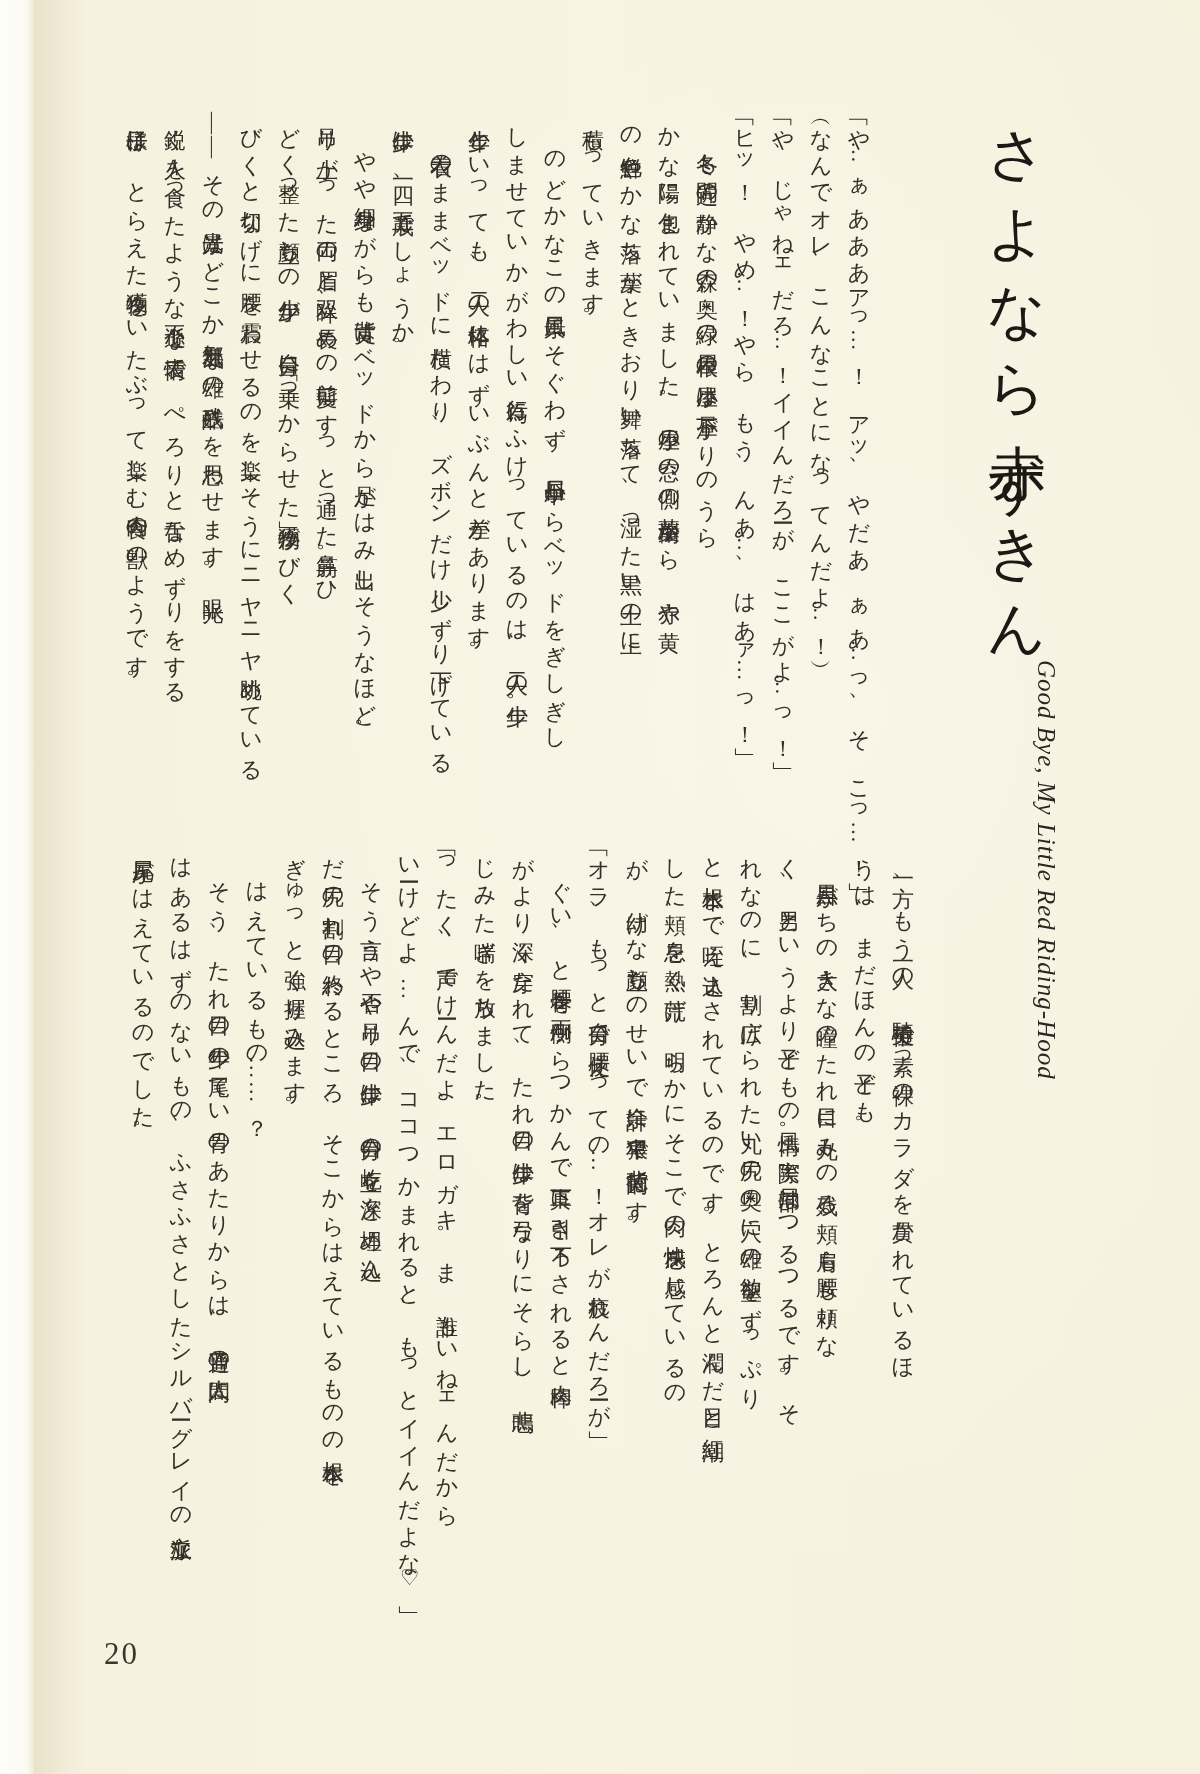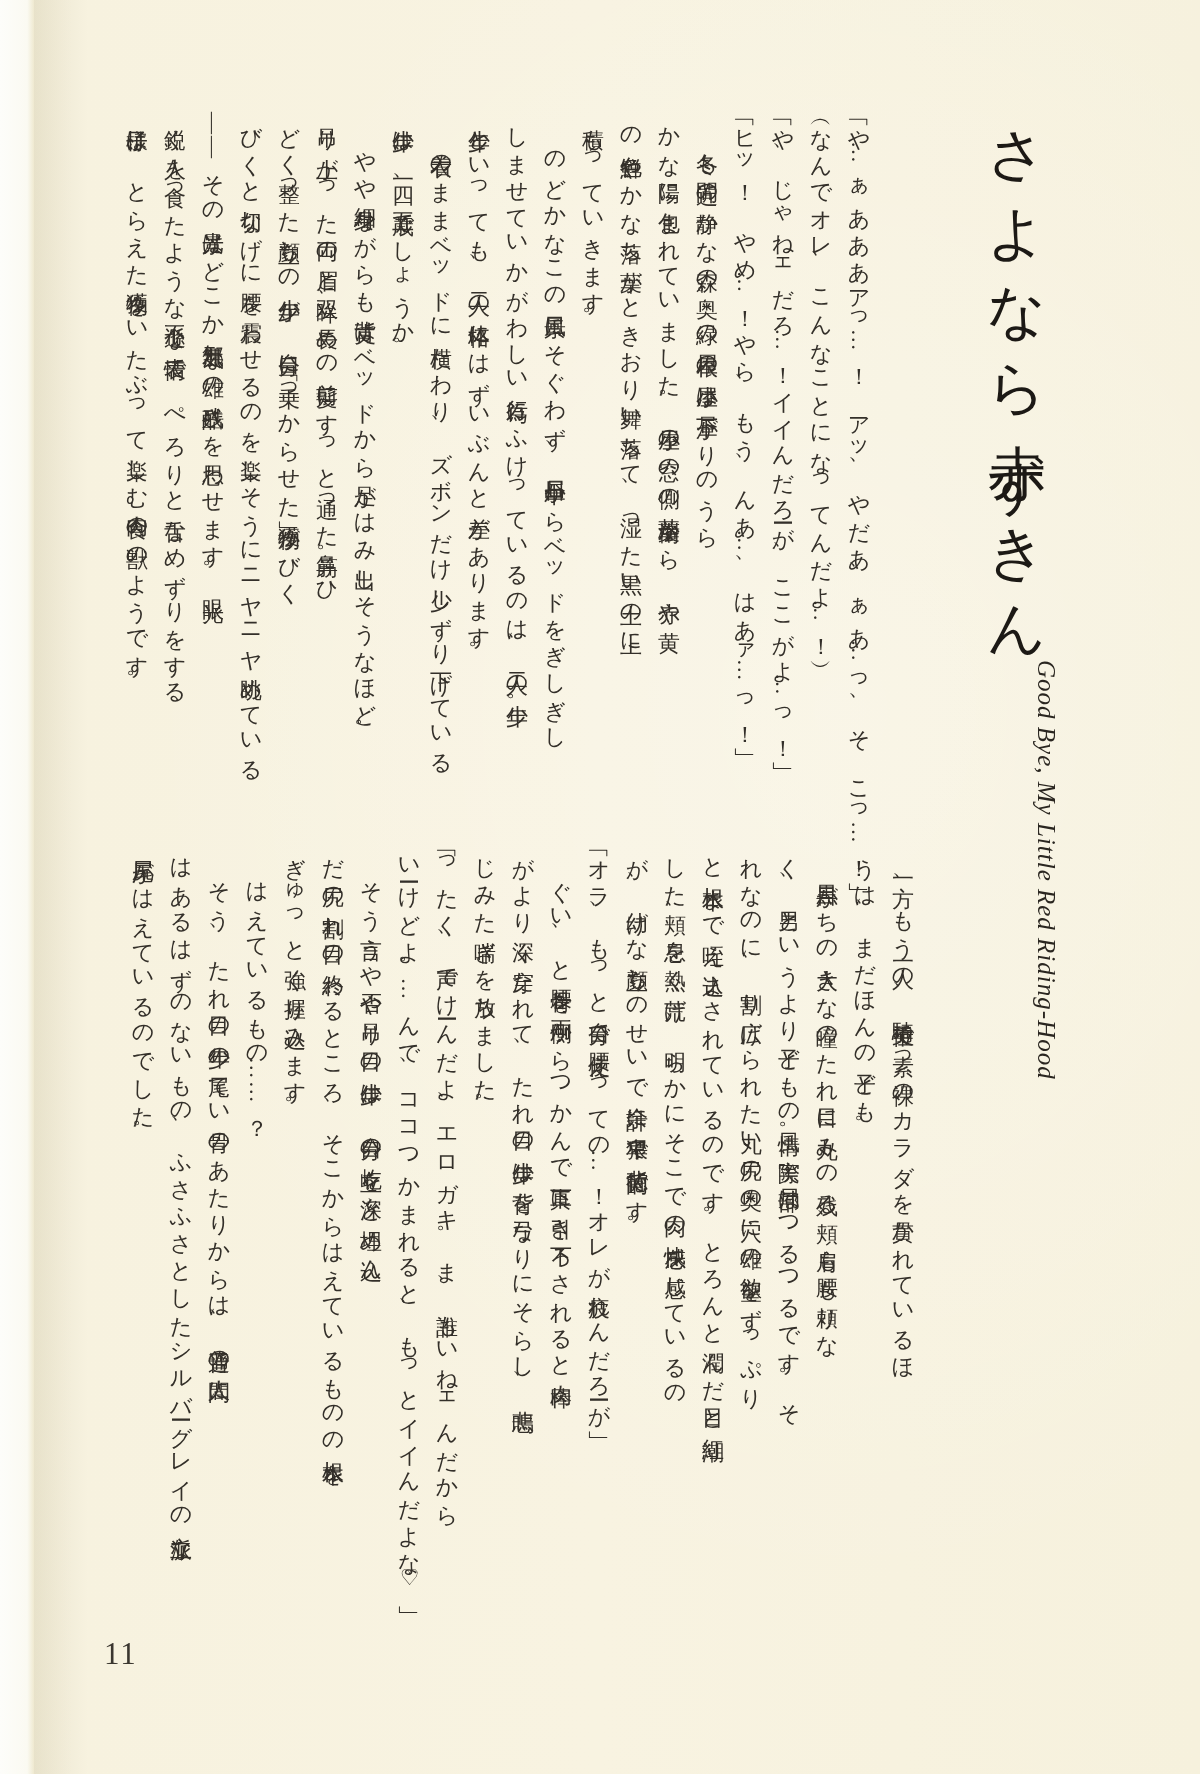--- a/index.html
+++ b/index.html
@@ -147,15 +147,15 @@
       <div class="tcol">いーけどよ。…んで、ココつかまれると、もっとイイんだよな♡」</div>
       <div class="tcol">　そう言うや否や吊り目の少年は、自分の屹立を深々と埋め込ん</div>
       <div class="tcol">だ尻の割れ目の終わるところ、そこからはえているものの根本を</div>
       <div class="tcol">ぎゅっと強く握り込みます。</div>
       <div class="tcol">　はえているもの……？</div>
       <div class="tcol">　そう、たれ目の少年の尾てい骨のあたりからは、普通の人間に</div>
       <div class="tcol">はあるはずのないもの、ふさふさとしたシルバーグレイの立派な</div>
       <div class="tcol">尻尾がはえているのでした。</div>
     </div>
 
-  <div class="page-number">11</div>
+  <div class="page-number">20</div>
 
 </div>
 
 </body></html>

